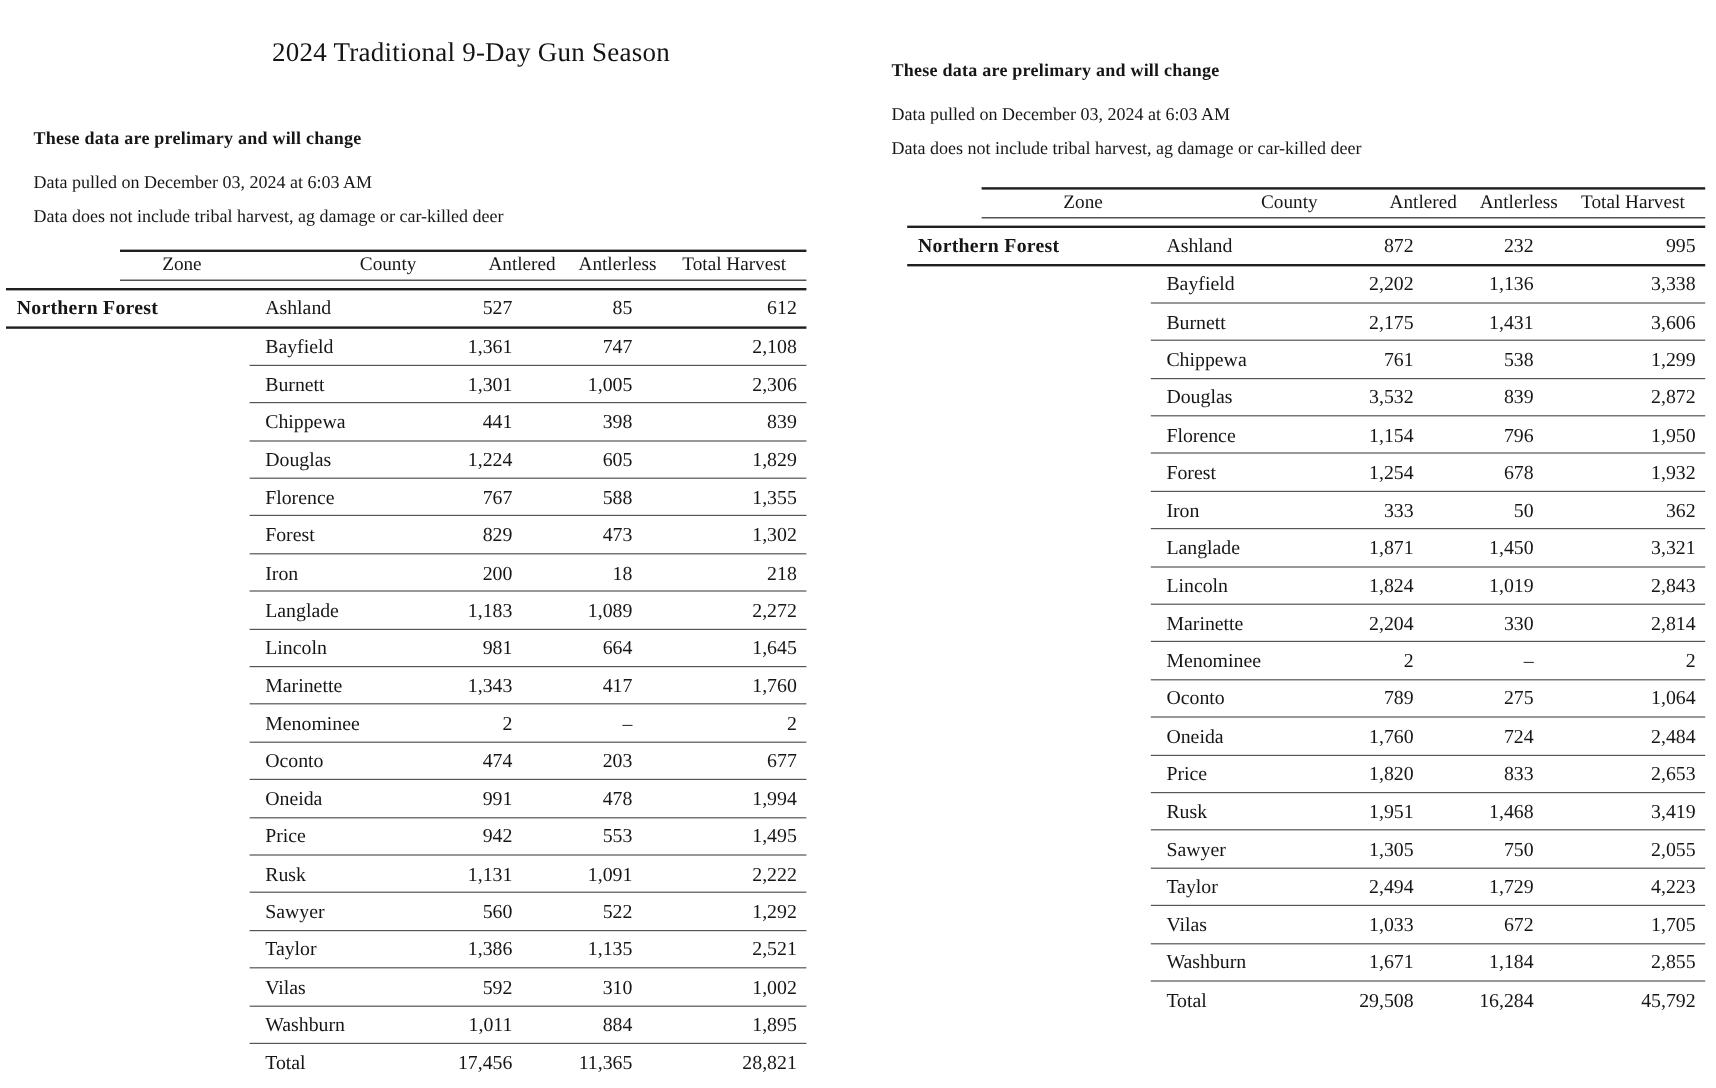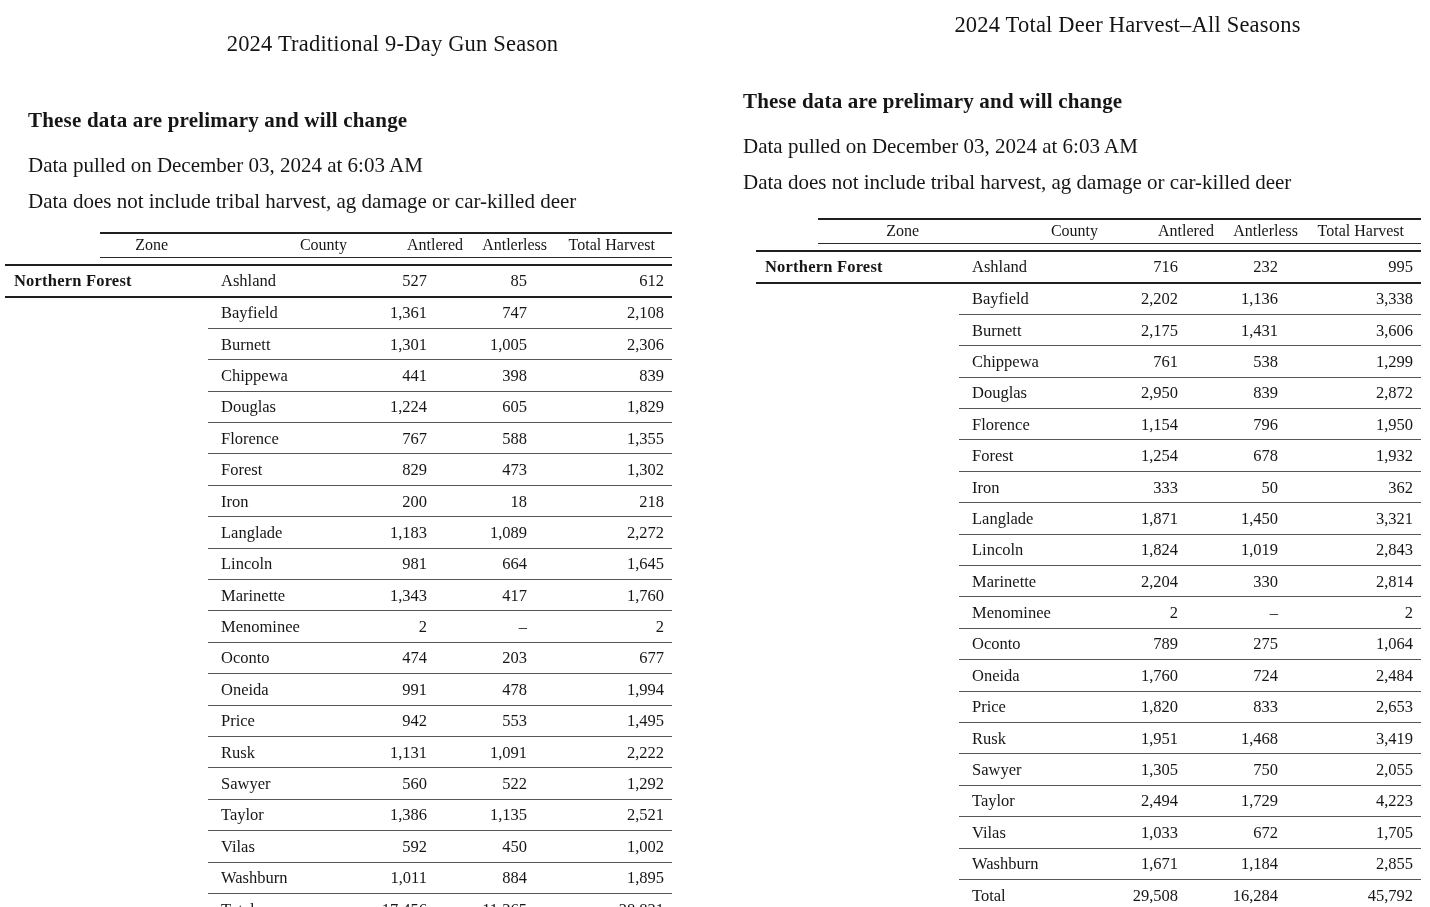--- a/index.html
+++ b/index.html
@@ -12,21 +12,21 @@
   .panel { width: 715px; box-sizing: border-box; }
 
   .title {
     font-size: 22.5px; font-weight: 400; text-align: center;
     margin: 0; letter-spacing: 0.2px; color: #141414;
   }
   .panel--left  .title { margin-top: 31px; padding-left: 70px; }
   .panel--right .title { margin-top: 12px; padding-left: 110px; }
 
   .notes { margin: 51px 0 0 28px; }
-  .note { font-size: 21px; margin: 0 0 10px 0; color: #161616; }
+  .note { font-size: 15px; margin: 0 0 10px 0; color: #161616; }
   .note--bold { font-weight: 700; margin-bottom: 20px; letter-spacing: 0.2px; }
   .note--pulled { margin-bottom: 11px; }
 
   .tbl { box-sizing: border-box; font-size: 16.5px; }
   .panel--left  .tbl { margin: 18px 43px 0 5px; }
   .panel--right .tbl { margin: 23px 9px 0 41px; }
 
   .row { display: flex; align-items: center; height: 31.4px; }
 
   
@@ -214,21 +214,21 @@
             <div class="cell cbody czone"></div>
             <div class="cell cbody ccounty">Taylor</div>
             <div class="cell cbody cantlered">1,386</div>
             <div class="cell cbody cantlerless">1,135</div>
             <div class="cell cbody ctotal">2,521</div>
           </div>
           <div class="row crow">
             <div class="cell cbody czone"></div>
             <div class="cell cbody ccounty">Vilas</div>
             <div class="cell cbody cantlered">592</div>
-            <div class="cell cbody cantlerless">450</div>
+            <div class="cell cbody cantlerless">310</div>
             <div class="cell cbody ctotal">1,002</div>
           </div>
           <div class="row crow">
             <div class="cell cbody czone"></div>
             <div class="cell cbody ccounty">Washburn</div>
             <div class="cell cbody cantlered">1,011</div>
             <div class="cell cbody cantlerless">884</div>
             <div class="cell cbody ctotal">1,895</div>
           </div>
           <div class="row total-row">
@@ -236,40 +236,39 @@
             <div class="cell cbody ccounty">Total</div>
             <div class="cell cbody cantlered">17,456</div>
             <div class="cell cbody cantlerless">11,365</div>
             <div class="cell cbody ctotal">28,821</div>
           </div>
         </div>
     </div>
   </section>
 
   <section class="panel panel--right">
-    <h1 class="title">2024 Total Deer Harvest–All Seasons</h1>
     <div class="notes">
       <p class="note note--bold">These data are prelimary and will change</p>
       <p class="note note--pulled">Data pulled on December 03, 2024 at 6:03 AM</p>
       <p class="note">Data does not include tribal harvest, ag damage or car-killed deer</p>
     </div>
     <div class="tbl">
       <div class="row hrow">
         <div class="cell chead czone">Zone</div>
         <div class="cell chead ccounty">County</div>
         <div class="cell chead cantlered">Antlered</div>
         <div class="cell chead cantlerless">Antlerless</div>
         <div class="cell chead ctotal">Total Harvest</div>
       </div>
       <div class="fullrule"></div>
       <div class="tbody">
           <div class="row zone-row">
             <div class="cell cbody czone">Northern Forest</div>
             <div class="cell cbody ccounty">Ashland</div>
-            <div class="cell cbody cantlered">716</div>
+            <div class="cell cbody cantlered">872</div>
             <div class="cell cbody cantlerless">232</div>
             <div class="cell cbody ctotal">995</div>
           </div>
           <div class="row crow">
             <div class="cell cbody czone"></div>
             <div class="cell cbody ccounty">Bayfield</div>
             <div class="cell cbody cantlered">2,202</div>
             <div class="cell cbody cantlerless">1,136</div>
             <div class="cell cbody ctotal">3,338</div>
           </div>
@@ -283,21 +282,21 @@
           <div class="row crow">
             <div class="cell cbody czone"></div>
             <div class="cell cbody ccounty">Chippewa</div>
             <div class="cell cbody cantlered">761</div>
             <div class="cell cbody cantlerless">538</div>
             <div class="cell cbody ctotal">1,299</div>
           </div>
           <div class="row crow">
             <div class="cell cbody czone"></div>
             <div class="cell cbody ccounty">Douglas</div>
-            <div class="cell cbody cantlered">2,950</div>
+            <div class="cell cbody cantlered">3,532</div>
             <div class="cell cbody cantlerless">839</div>
             <div class="cell cbody ctotal">2,872</div>
           </div>
           <div class="row crow">
             <div class="cell cbody czone"></div>
             <div class="cell cbody ccounty">Florence</div>
             <div class="cell cbody cantlered">1,154</div>
             <div class="cell cbody cantlerless">796</div>
             <div class="cell cbody ctotal">1,950</div>
           </div>

